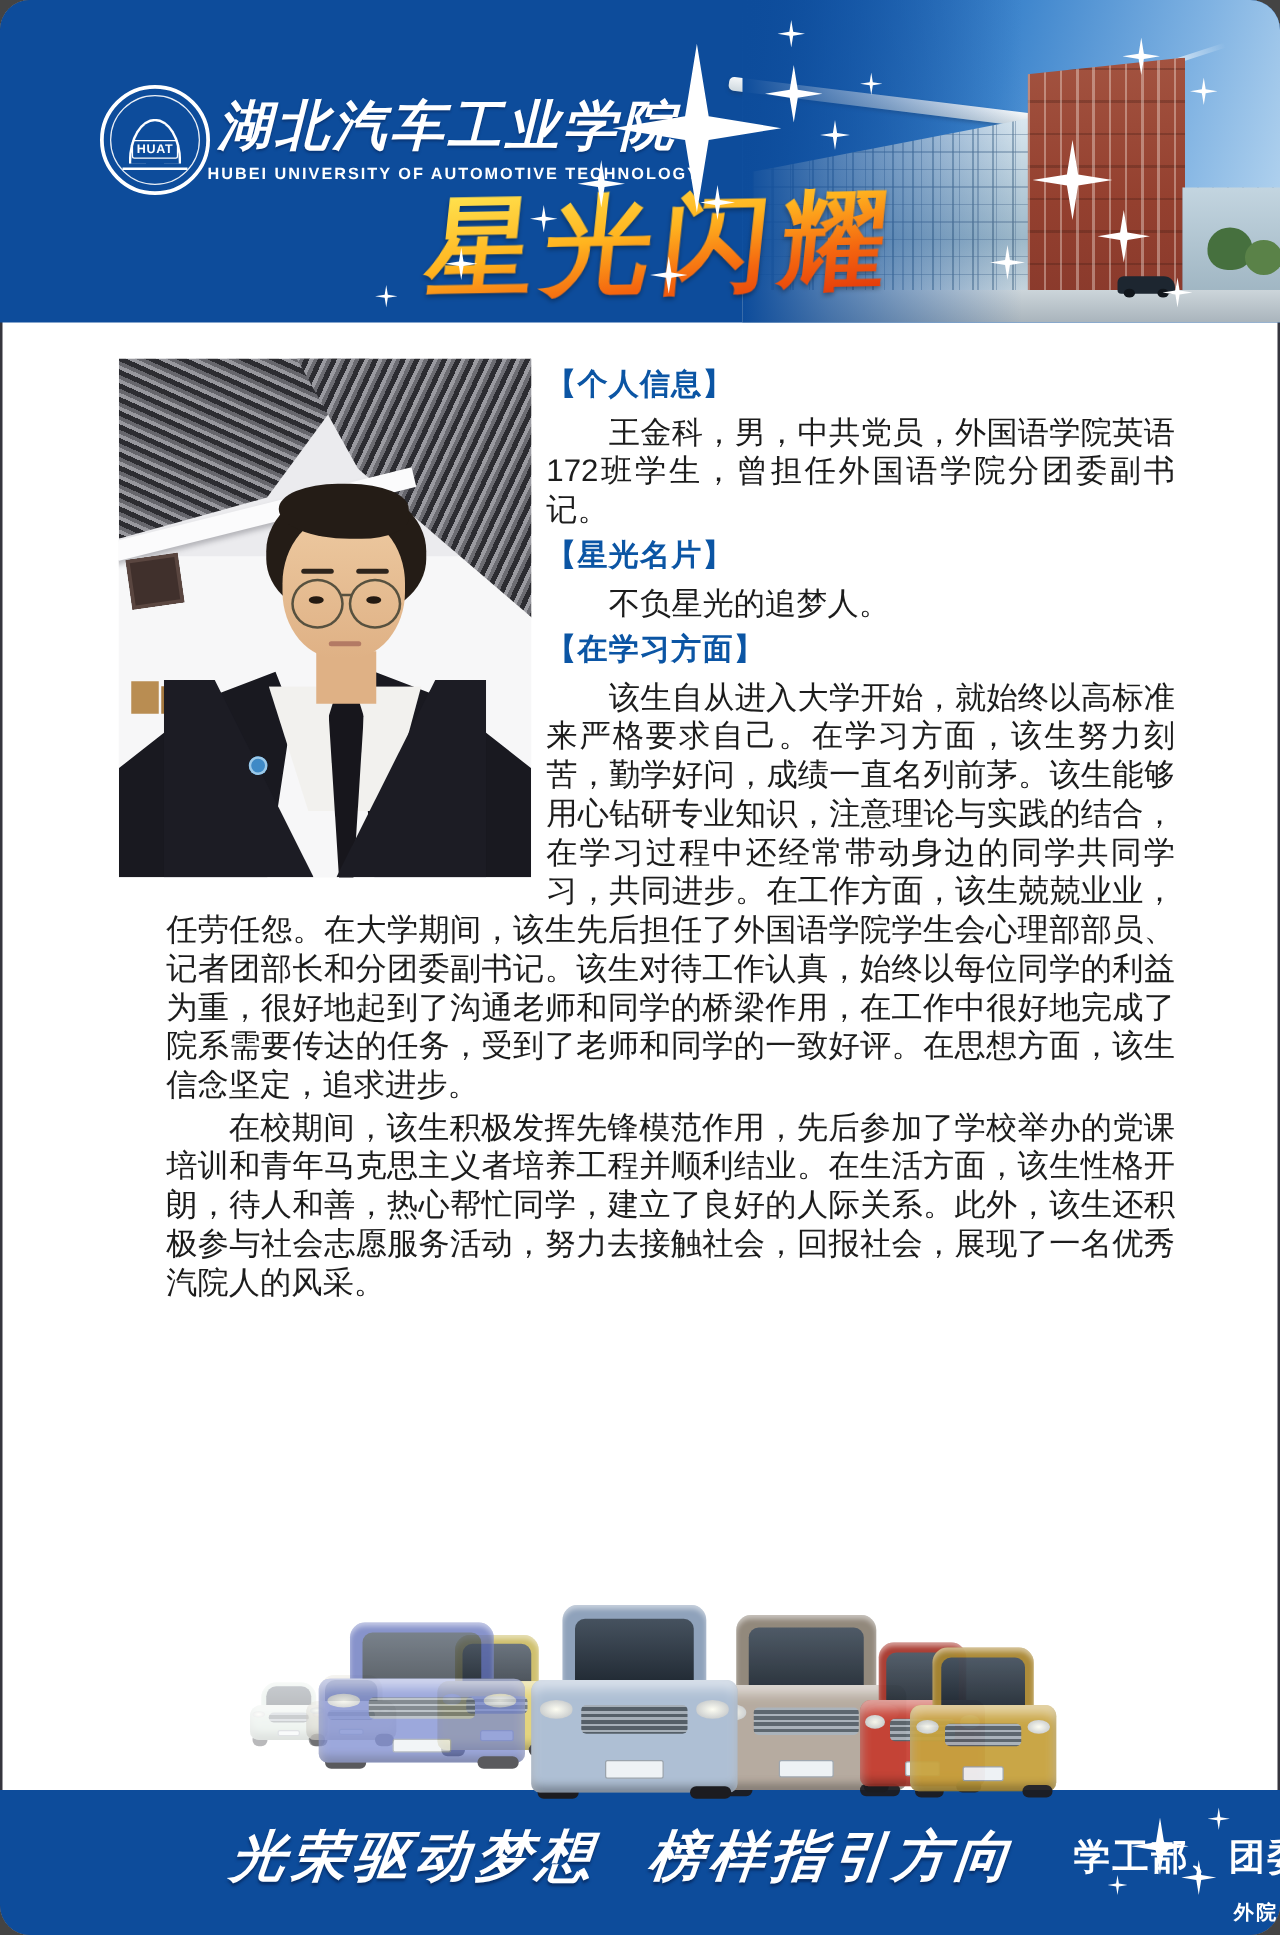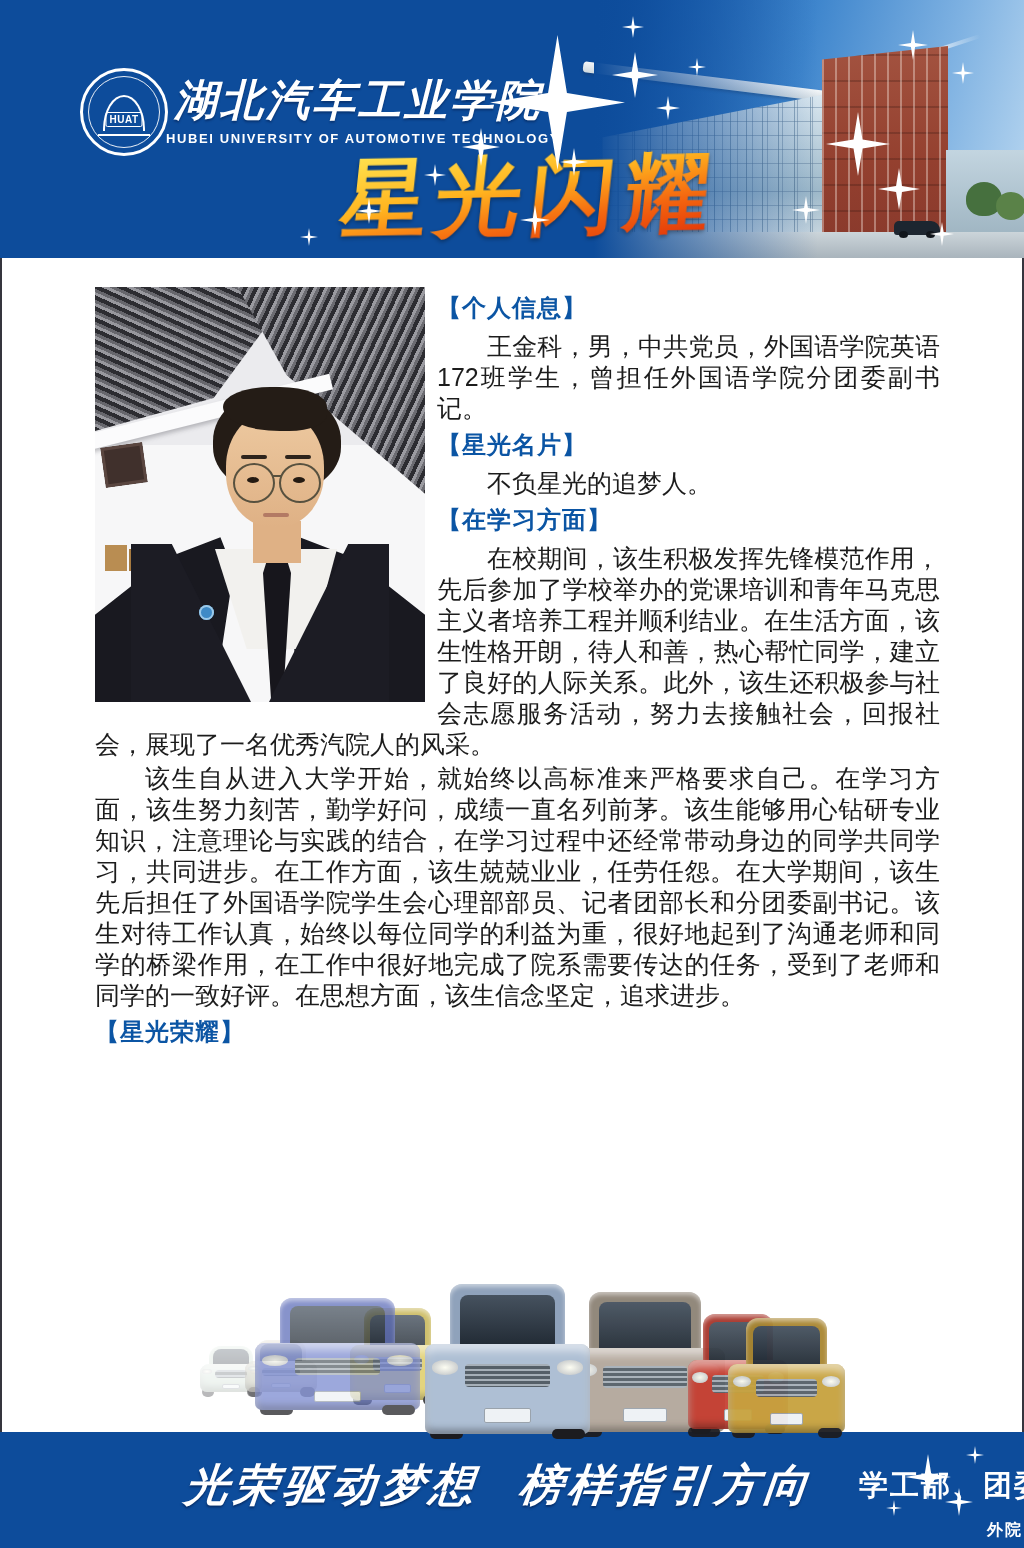--- a/index.html
+++ b/index.html
@@ -1,20 +1,21 @@
 <!DOCTYPE html>
 <html><head>
 <meta charset="utf-8">
 <style>
   html,body{margin:0;padding:0;background:#444;}
   *{box-sizing:border-box;}
   .poster{
     position:relative;width:1024px;height:1548px;margin:0 auto;background:#ffffff;
     font-family:"Liberation Sans","DejaVu Sans",sans-serif;overflow:hidden;
     box-shadow:inset 0 0 0 2px rgba(18,18,28,.85);
+    border-radius:24px;
   }
   
   .header{position:absolute;top:0;left:0;right:0;height:258px;background:#0d4c9b;overflow:hidden;}
   .scene{position:absolute;top:0;right:0;width:430px;height:258px;}
   .sky{position:absolute;inset:0;background:linear-gradient(105deg,#0d4c9b 0%,#1f64b4 16%,#3f86cd 45%,#7fb2e2 75%,#bcd9f1 100%);}
   .streak{position:absolute;left:235px;top:58px;width:155px;height:4px;border-radius:3px;
     background:linear-gradient(90deg,rgba(255,255,255,0),#fff 45%,#fff 60%,rgba(255,255,255,0));
     transform:rotate(-18deg);}
   .glass-atrium{position:absolute;left:8px;top:92px;width:235px;height:142px;
     background:linear-gradient(180deg,#dce9f1,#9db8c9 70%,#c6d5de),
@@ -101,21 +102,21 @@
   .tie{position:absolute;left:168px;top:268px;width:28px;height:150px;background:#17161c;
     clip-path:polygon(20% 0,80% 0,100% 12%,70% 100%,30% 100%,0 12%);}
   .suit{position:absolute;left:0;bottom:0;width:330px;height:168px;background:#191920;
     clip-path:polygon(0 100%,0 48%,22% 14%,38% 2%,42% 22%,36% 100%,62% 100%,58% 22%,62% 2%,78% 14%,100% 48%,100% 100%);}
   .suitL{position:absolute;left:36px;bottom:0;width:120px;height:158px;background:#1c1c24;
     clip-path:polygon(0 0,34% 0,100% 100%,0 100%);}
   .suitR{position:absolute;right:36px;bottom:0;width:120px;height:158px;background:#1c1c24;
     clip-path:polygon(66% 0,100% 0,100% 100%,0 100%);}
   .badge{position:absolute;left:104px;top:318px;width:15px;height:15px;border-radius:50%;background:#3f8ac6;box-shadow:inset 0 0 0 2px #9cc9e8;}
   .content h3{margin:3px 0 5px;font-size:24px;line-height:36px;color:#0b55a4;font-weight:bold;letter-spacing:1px;}
-  .content p{margin:0 0 3px;font-size:25px;line-height:31px;color:#1c1c1c;text-align:justify;text-indent:2em;}
+  .content p{margin:0 0 3px;font-size:25px;line-height:31px;color:#1c1c1c;text-align:justify;text-indent:2em;padding-left:38px;}
   .honors-list{margin:2px 0 0;padding:0 0 0 50px;list-style:none;}
   .honors-list li{font-size:25px;line-height:32px;color:#1c1c1c;}
   
   .cars{position:absolute;left:185px;top:1280px;width:660px;height:156px;}
   .car{position:absolute;}
   .car .cab{margin:0 auto;width:70%;height:40%;background:var(--c2,var(--c));border-radius:12px 12px 0 0;position:relative;
     box-shadow:inset 0 3px 4px rgba(255,255,255,.5);}
   .car .ws{position:absolute;left:9%;right:9%;top:18%;bottom:0;background:linear-gradient(#46525f,#232c36);border-radius:8px 8px 0 0;}
   .car .bdy{width:100%;height:60%;background:var(--c);border-radius:9px 9px 7px 7px;position:relative;
     box-shadow:inset 0 7px 9px rgba(255,255,255,.55),inset 0 -5px 7px rgba(0,0,0,.3);}
@@ -216,24 +217,23 @@
       <div class="badge"></div>
     </div>
 
     <h3>【个人信息】</h3>
     <p>王金科，男，中共党员，外国语学院英语172班学生，曾担任外国语学院分团委副书记。</p>
 
     <h3>【星光名片】</h3>
     <p>不负星光的追梦人。</p>
 
     <h3>【在学习方面】</h3>
+    <p>该生自从进入大学开始，就始终以高标准来严格要求自己。在学习方面，该生努力刻苦，勤学好问，成绩一直名列前茅。该生能够用心钻研专业知识，注意理论与实践的结合，在学习过程中还经常带动身边的同学共同学习，共同进步。在工作方面，该生兢兢业业，任劳任怨。在大学期间，该生先后担任了外国语学院学生会心理部部员、记者团部长和分团委副书记。该生对待工作认真，始终以每位同学的利益为重，很好地起到了沟通老师和同学的桥梁作用，在工作中很好地完成了院系需要传达的任务，受到了老师和同学的一致好评。在思想方面，该生信念坚定，追求进步。</p>
     <p>在校期间，该生积极发挥先锋模范作用，先后参加了学校举办的党课培训和青年马克思主义者培养工程并顺利结业。在生活方面，该生性格开朗，待人和善，热心帮忙同学，建立了良好的人际关系。此外，该生还积极参与社会志愿服务活动，努力去接触社会，回报社会，展现了一名优秀汽院人的风采。</p>
-    <p>该生自从进入大学开始，就始终以高标准来严格要求自己。在学习方面，该生努力刻苦，勤学好问，成绩一直名列前茅。该生能够用心钻研专业知识，注意理论与实践的结合，在学习过程中还经常带动身边的同学共同学习，共同进步。在工作方面，该生兢兢业业，任劳任怨。在大学期间，该生先后担任了外国语学院学生会心理部部员、记者团部长和分团委副书记。该生对待工作认真，始终以每位同学的利益为重，很好地起到了沟通老师和同学的桥梁作用，在工作中很好地完成了院系需要传达的任务，受到了老师和同学的一致好评。在思想方面，该生信念坚定，追求进步。</p>
-
-    <h3>【星光荣耀】</h3>
+
   </div>
 
   <div class="cars">
     <div class="car" style="left:15px;top:66px;width:62px;height:46px;opacity:.3;--c:#cfe0d4;">
       <div class="cab">
           <div class="ws"></div>
         </div>
         <div class="bdy">
           <div class="grille"></div>
           <div class="plate"></div>

